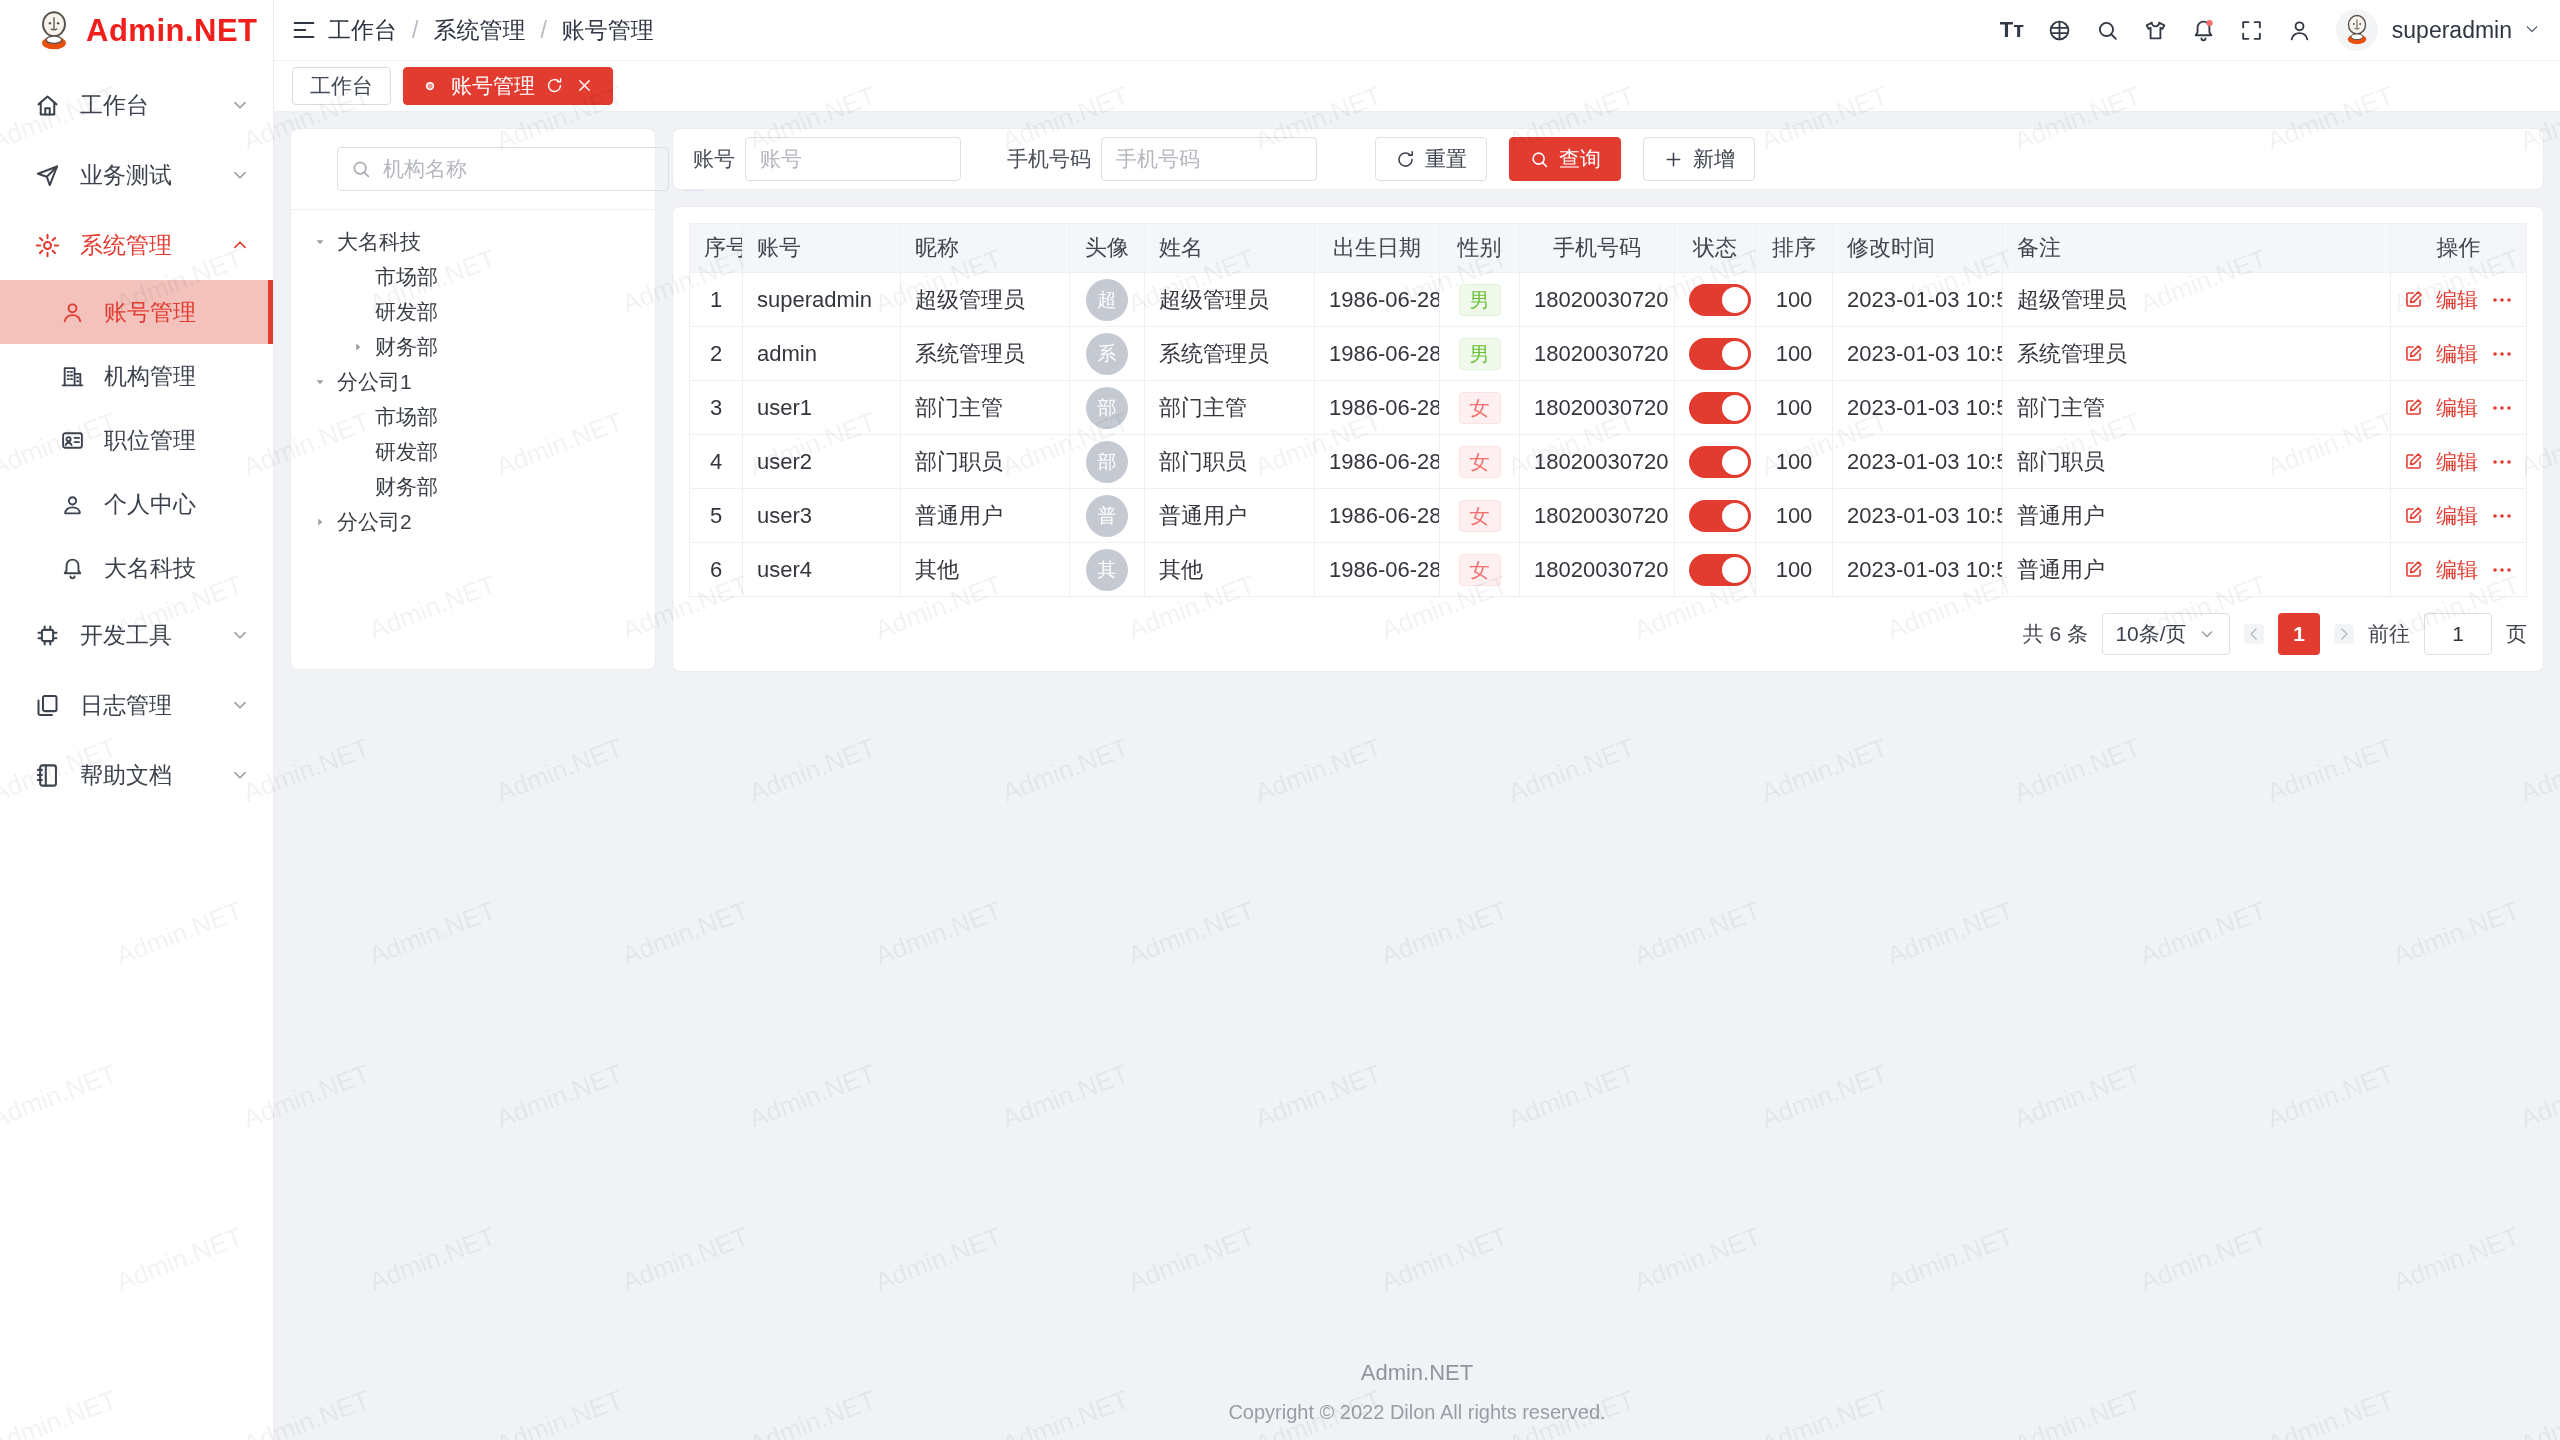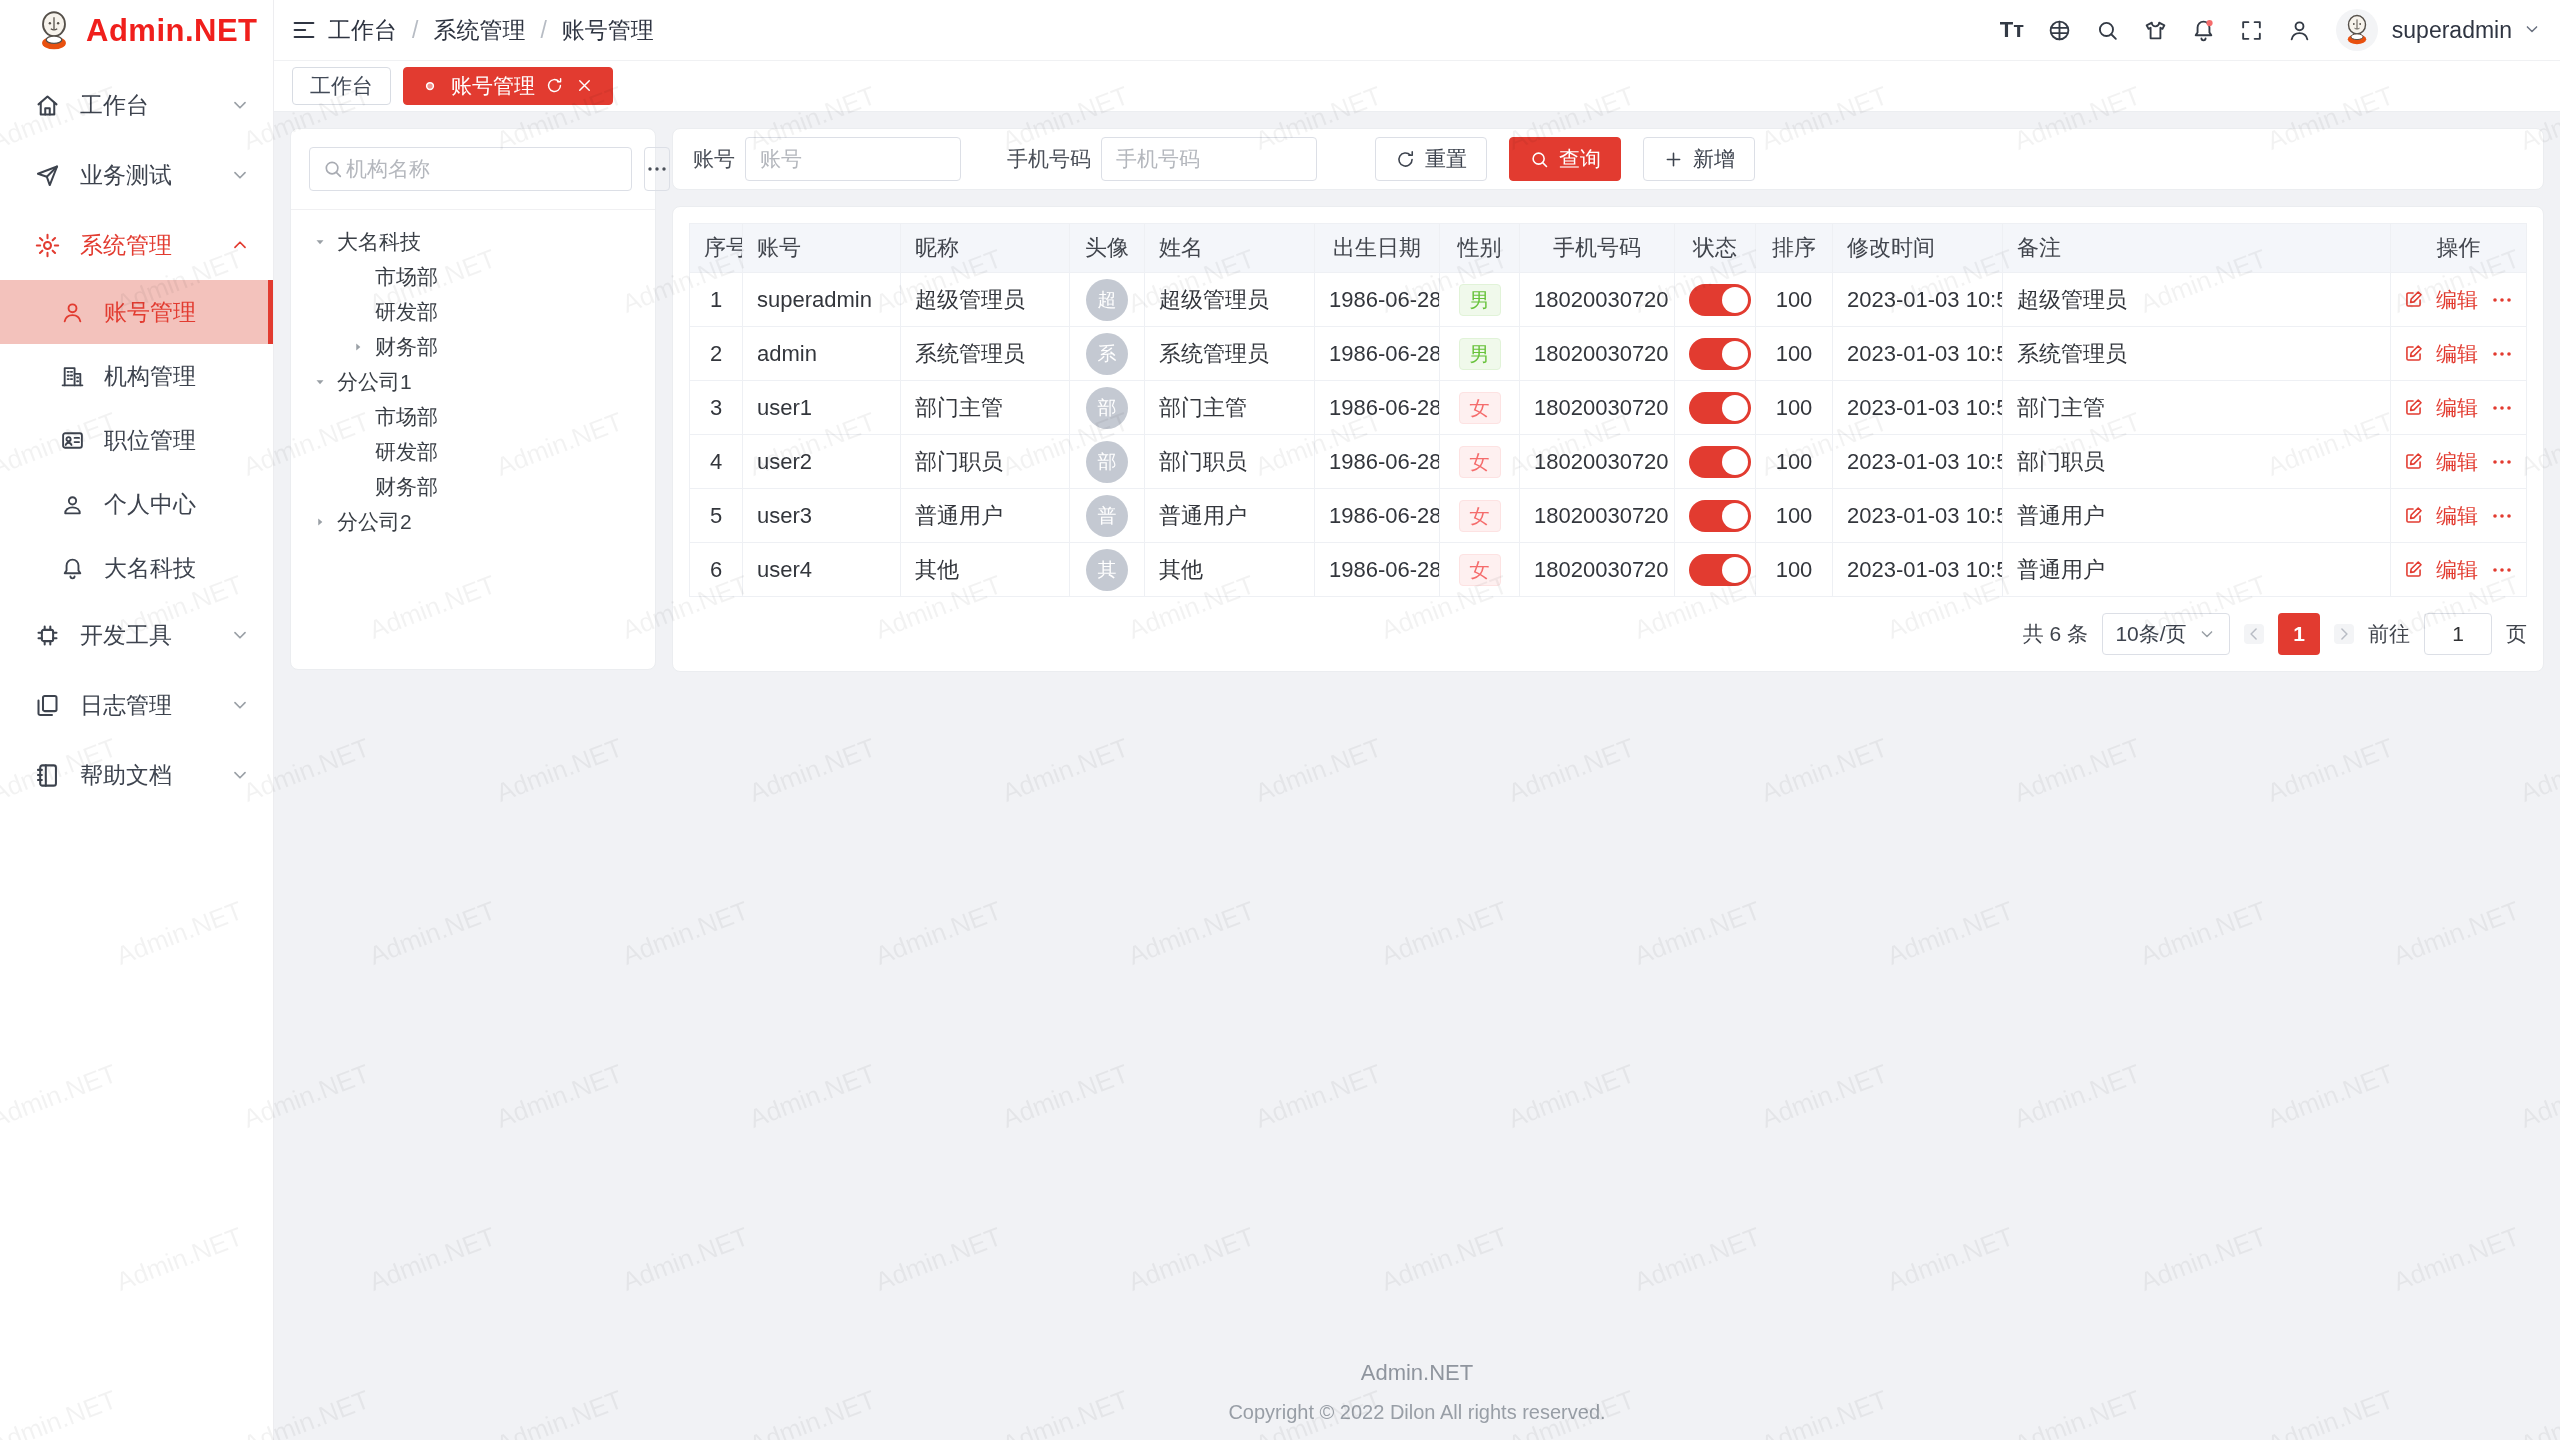--- a/index.html
+++ b/index.html
@@ -57,21 +57,21 @@
   .tab .ticon{width:20px;height:20px;color:#fff;}
 
   
   .content{position:absolute;left:274px;top:112px;right:0;bottom:0;background:#f1f2f5;
            padding:16px;display:flex;gap:16px;align-items:flex-start;box-sizing:border-box;}
   .card{background:#fff;border:1px solid var(--card-border);border-radius:8px;box-sizing:border-box;}
 
   .org-card{width:366px;height:542px;padding:18px;flex:none;}
   .org-top{display:flex;gap:12px;}
   .search-box{flex:1;height:44px;border:1px solid var(--border);border-radius:4px;display:flex;
-              align-items:center;padding:0 12px;color:#a8abb2;box-sizing:border-box;}
+              align-items:center;padding:0 12px;gap:9px;color:#a8abb2;box-sizing:border-box;margin-left:28px;}
   .search-box input{border:0;outline:0;flex:1;font-size:21px;background:transparent;color:var(--text);min-width:0;}
   .search-box input::placeholder{color:#b4b7bd;}
   .more-btn{width:56px;height:44px;border:1px solid var(--border);border-radius:4px;display:flex;
             align-items:center;justify-content:center;color:#4a4f58;cursor:pointer;box-sizing:border-box;}
   .org-divider{height:1px;background:#f0f0f2;margin:18px -18px 14px;}
   .tree-node{height:35px;display:flex;align-items:center;font-size:21px;color:#3a3f46;cursor:pointer;}
   .tree-node .caret{width:22px;height:22px;color:#9aa0a6;flex:none;display:flex;align-items:center;justify-content:center;}
   .tree-node .caret.empty{visibility:hidden;}
   .tree-node.lvl1{padding-left:38px;}
 

